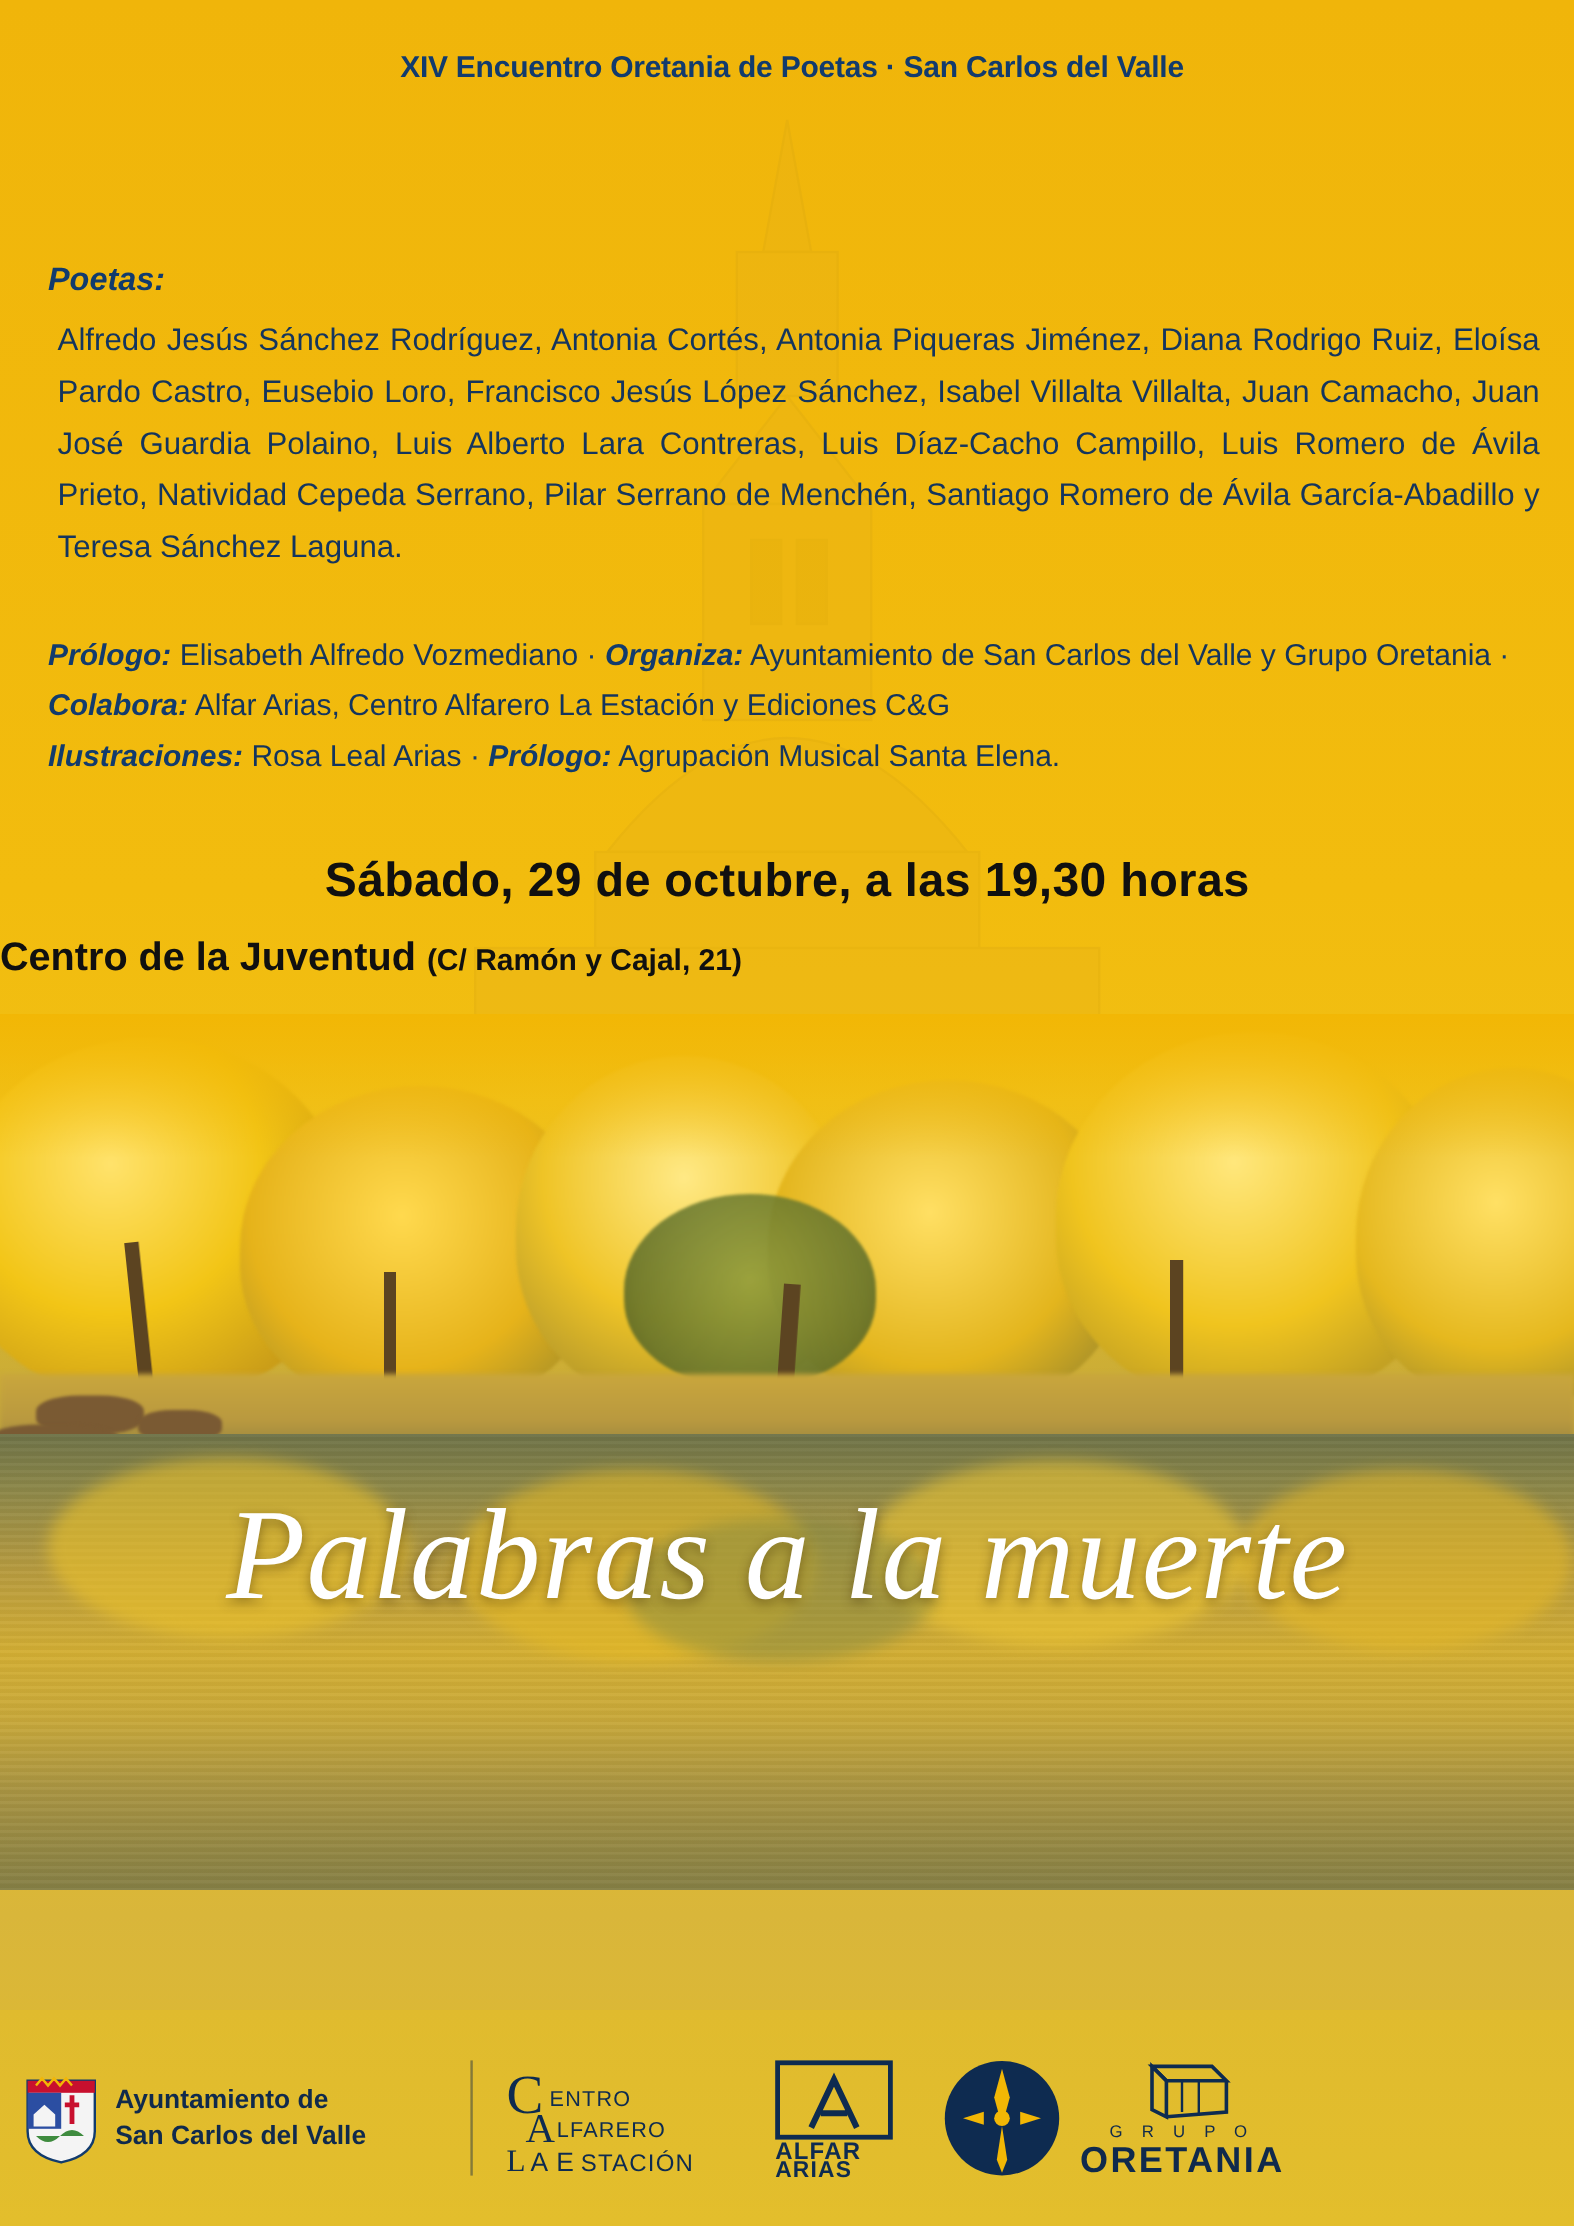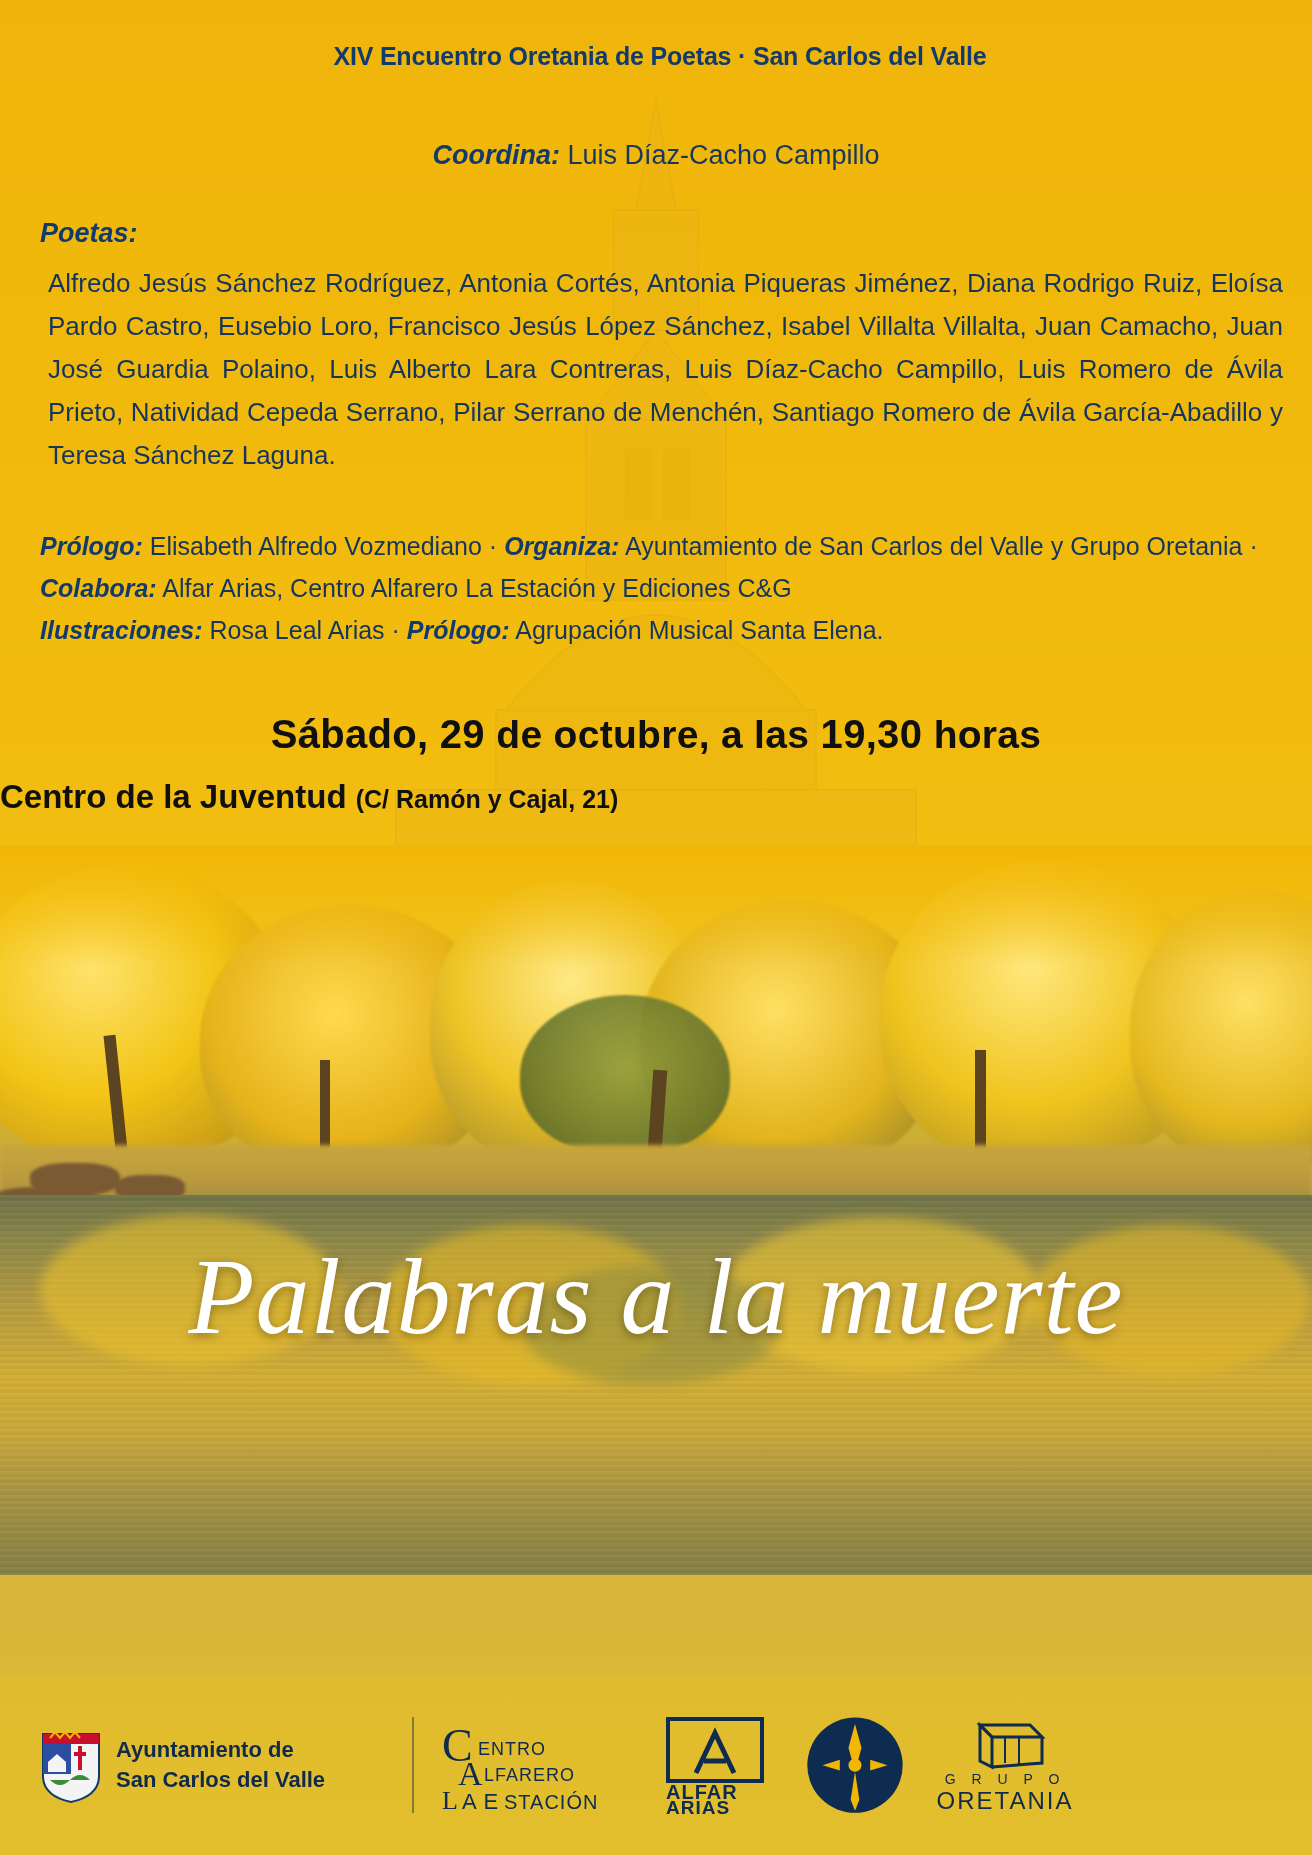--- a/index.html
+++ b/index.html
@@ -177,36 +177,36 @@
   
   .footer {
     position: absolute;
     left: 0; bottom: 0; width: 1312px; height: 180px;
     background: linear-gradient(180deg,#E0BB2E 0%, #E3BE2C 100%);
     display: flex;
     align-items: center;
   }
   .footer-inner {
     display: flex; align-items: center; width: 100%;
-    padding: 0 40px;
+    padding: 0 20px;
     gap: 0;
   }
   .ayto { display: flex; align-items: center; gap: 14px; width: 370px; }
   .shield { width: 62px; height: 78px; }
   .ayto-text { color: #102A4C; font-size: 22px; line-height: 30px; font-weight: 600; }
   .divider { width: 2px; height: 96px; background: rgba(20,40,70,.45); margin: 0 26px 0 2px; }
 
   .logo-box { display: flex; align-items: center; justify-content: center; }
   .logo-alfarero { width: 200px; color: #0E2B50; }
   .logo-alfar { width: 150px; color: #0E2B50; }
   .logo-cross { width: 130px; color: #0E2B50; }
   .logo-oretania { width: 170px; color: #0E2B50; text-align: center; }
 
   .oret-label { font-size: 14px; letter-spacing: 6px; color:#102A4C; }
-  .oret-name { font-size: 24px; letter-spacing: 2px; color:#102A4C; font-weight: 400; }
+  .oret-name { font-size: 30px; letter-spacing: 2px; color:#102A4C; font-weight: 700; }
 </style>
 </head>
 <body>
 
 <div class="poster">
 
   <div class="church">
     <svg viewBox="0 0 900 1000" preserveAspectRatio="xMidYMid meet" aria-hidden="true">
       <g fill="#E8B21A" stroke="#D8A613" stroke-width="2">
 
@@ -264,24 +264,20 @@
     <div class="refl" style="left:1030px; top:380px; width:280px; height:150px; background:#E8BA26;"></div>
     <div class="refl" style="left:520px; top:420px; width:260px; height:120px; background:#7E8744; opacity:.45;"></div>
 
     <div class="photo-top-fade"></div>
   </div>
 
   <div class="content">
 
     <h1 class="title">XIV Encuentro Oretania de Poetas · San Carlos del Valle</h1>
 
-    <div class="coordina">
-      <span class="lab">Coordina:</span>
-      <span class="val">Luis Díaz-Cacho Campillo</span>
-    </div>
 
     <div class="poetas-label">Poetas:</div>
     <div class="poetas-list">Alfredo Jesús Sánchez Rodríguez, Antonia Cortés, Antonia Piqueras Jiménez, Diana Rodrigo Ruiz, Eloísa Pardo Castro, Eusebio Loro, Francisco Jesús López Sánchez,  Isabel Villalta Villalta, Juan Camacho, Juan José Guardia Polaino, Luis Alberto Lara Contreras, Luis Díaz-Cacho Campillo, Luis Romero de Ávila Prieto, Natividad Cepeda Serrano, Pilar Serrano de Menchén, Santiago Romero de Ávila García-Abadillo y Teresa Sánchez Laguna.</div>
 
     <div class="credits">
       <span class="lab">Prólogo:</span>
       <span>Elisabeth Alfredo Vozmediano</span>
       <span class="dot">·</span>
       <span class="lab">Organiza:</span>
       <span>Ayuntamiento de San Carlos del Valle y Grupo Oretania</span>

